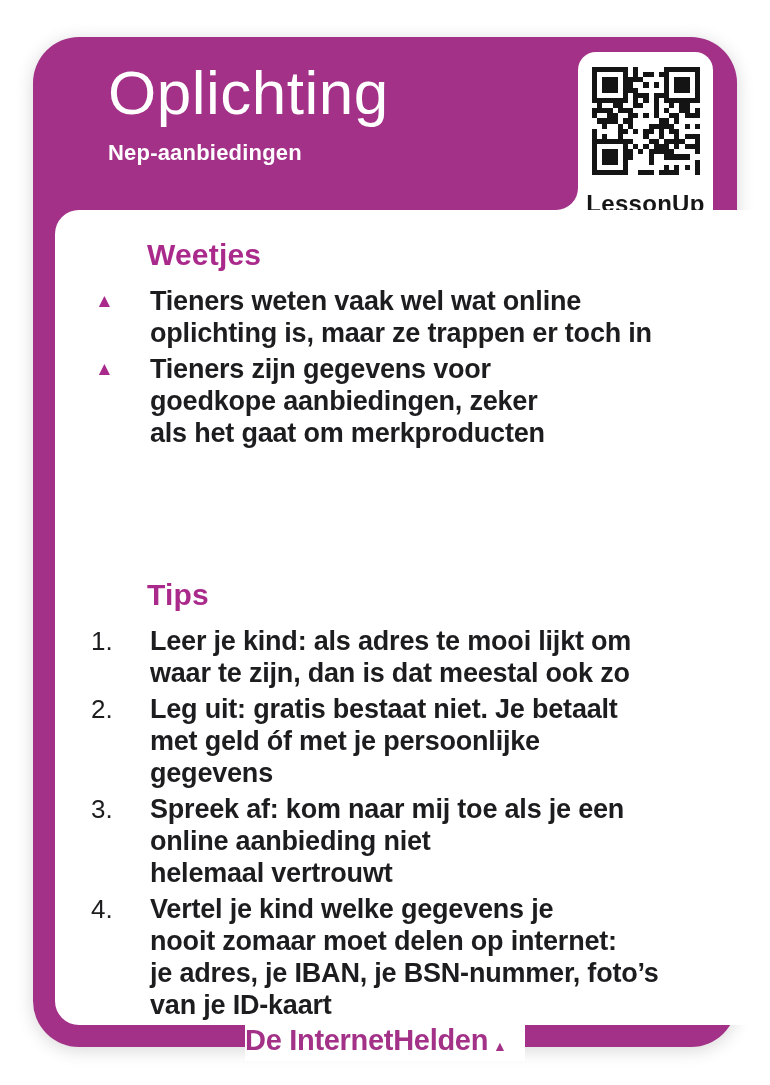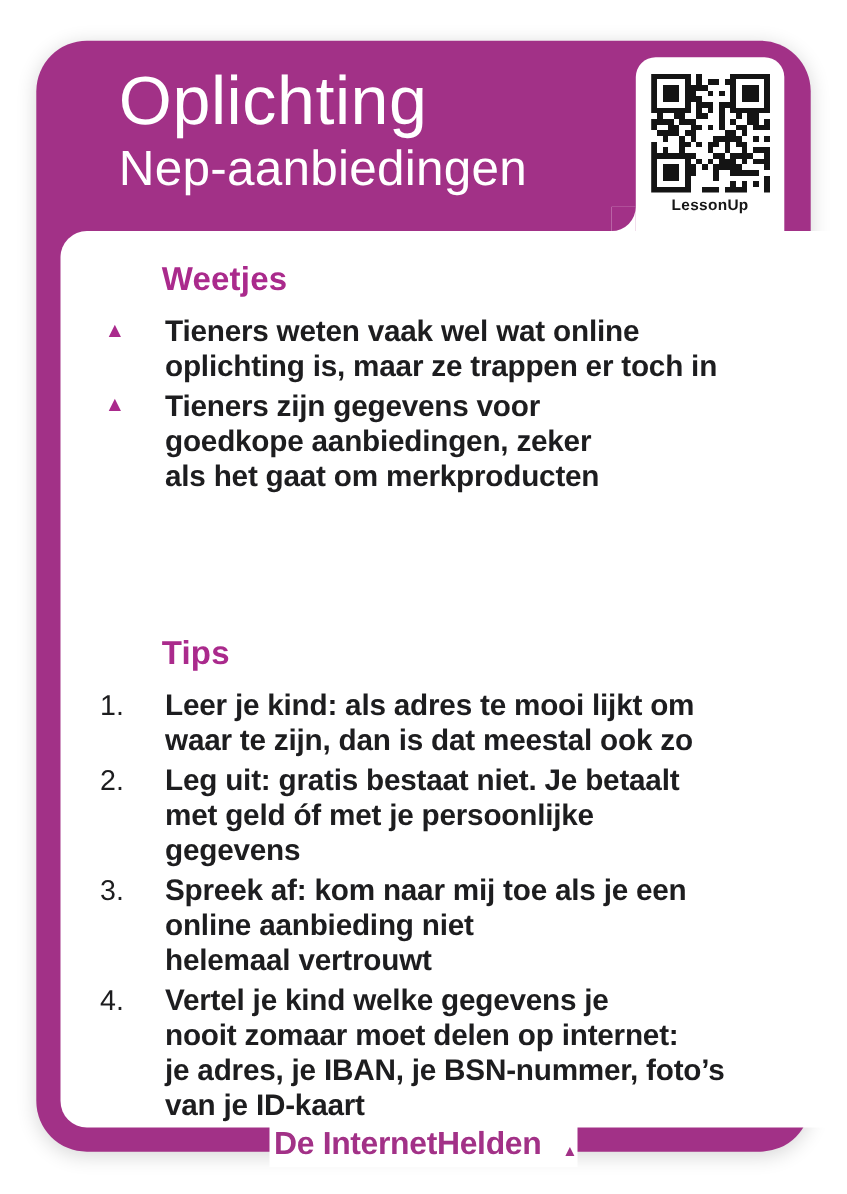--- a/index.html
+++ b/index.html
@@ -14,29 +14,29 @@
 
   .card{
     position:absolute;left:33px;top:37px;width:704px;height:1010px;
     background:var(--brand);border-radius:46px;
     box-shadow:0 3px 18px rgba(0,0,0,.16);
   }
 
   
   .header-text{position:absolute;left:75px;top:20px;color:#fff;}
   .title{font-size:62px;font-weight:400;line-height:72px;letter-spacing:.5px;}
-  .subtitle{font-size:45px;font-weight:400;line-height:40px;margin-top:4px;letter-spacing:.2px;}
+  .subtitle{font-size:22px;font-weight:700;line-height:40px;margin-top:4px;letter-spacing:.2px;}
 
   
   .qr-box{
     position:absolute;left:545px;top:15px;width:135px;height:158px;
     background:#fff;border-radius:18px 18px 0 0;text-align:center;
   }
   .qr-box svg{display:block;margin:15px auto 0;}
-  .qr-label{font-size:14px;font-weight:800;color:#161616;letter-spacing:.3px;margin-top:3px;}
+  .qr-label{font-size:24px;font-weight:800;color:#161616;letter-spacing:.3px;margin-top:15px;}
 
   
   .corner-patch{position:absolute;left:523px;top:151px;width:22px;height:22px;background:#fff;}
   .corner-patch::after{
     content:"";position:absolute;inset:0;background:var(--brand);
     border-bottom-right-radius:22px;
   }
 
   
   .content{
@@ -59,21 +59,21 @@
     position:absolute;left:40px;top:3px;font-size:19px;color:var(--accent);
     line-height:26px;
   }
   .num-marker{
     position:absolute;left:36px;top:0;font-size:26px;line-height:32px;color:var(--ink);
   }
 
   
   .footer-notch{
     position:absolute;left:245px;top:1019px;width:280px;height:42px;background:#fff;
-    display:flex;align-items:center;justify-content:flex-end;gap:19px;
+    display:flex;align-items:center;justify-content:flex-start;gap:5px;
   }
   .logo-text{font-size:29px;font-weight:800;color:var(--brand);letter-spacing:-0.3px;}
   .logo-tri{font-size:14px;color:var(--brand);margin-top:12px;}
 </style>
 </head>
 <body>
 
 <div class="card">
 
   <div class="header-text">

